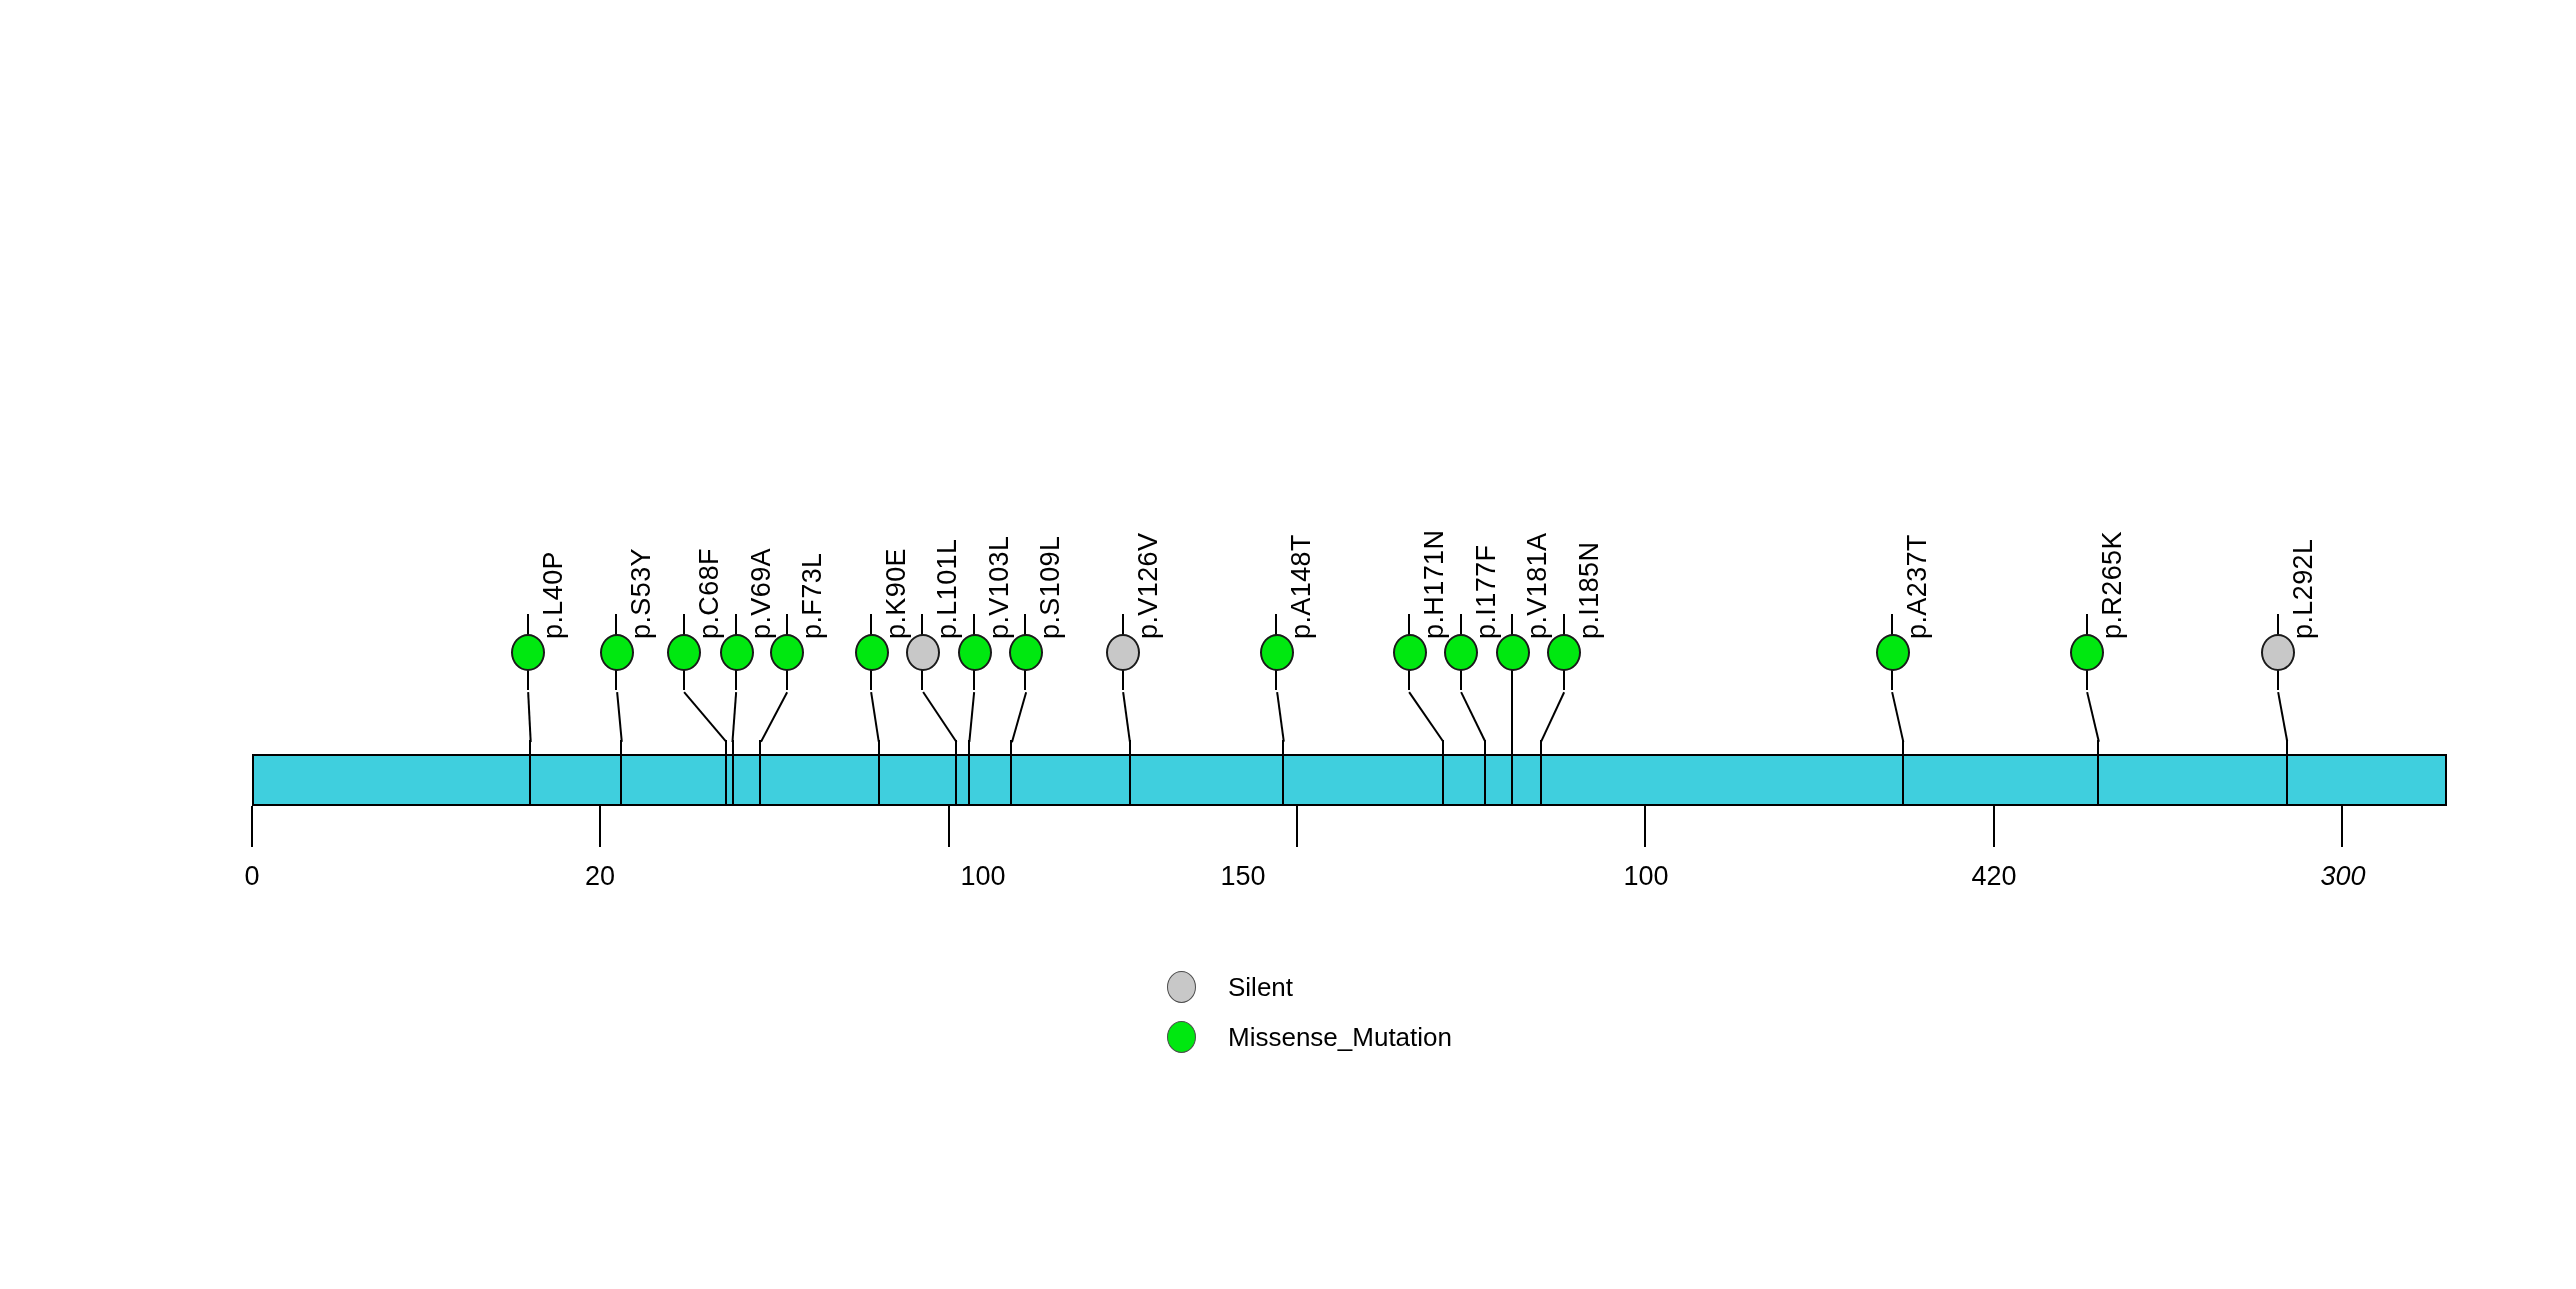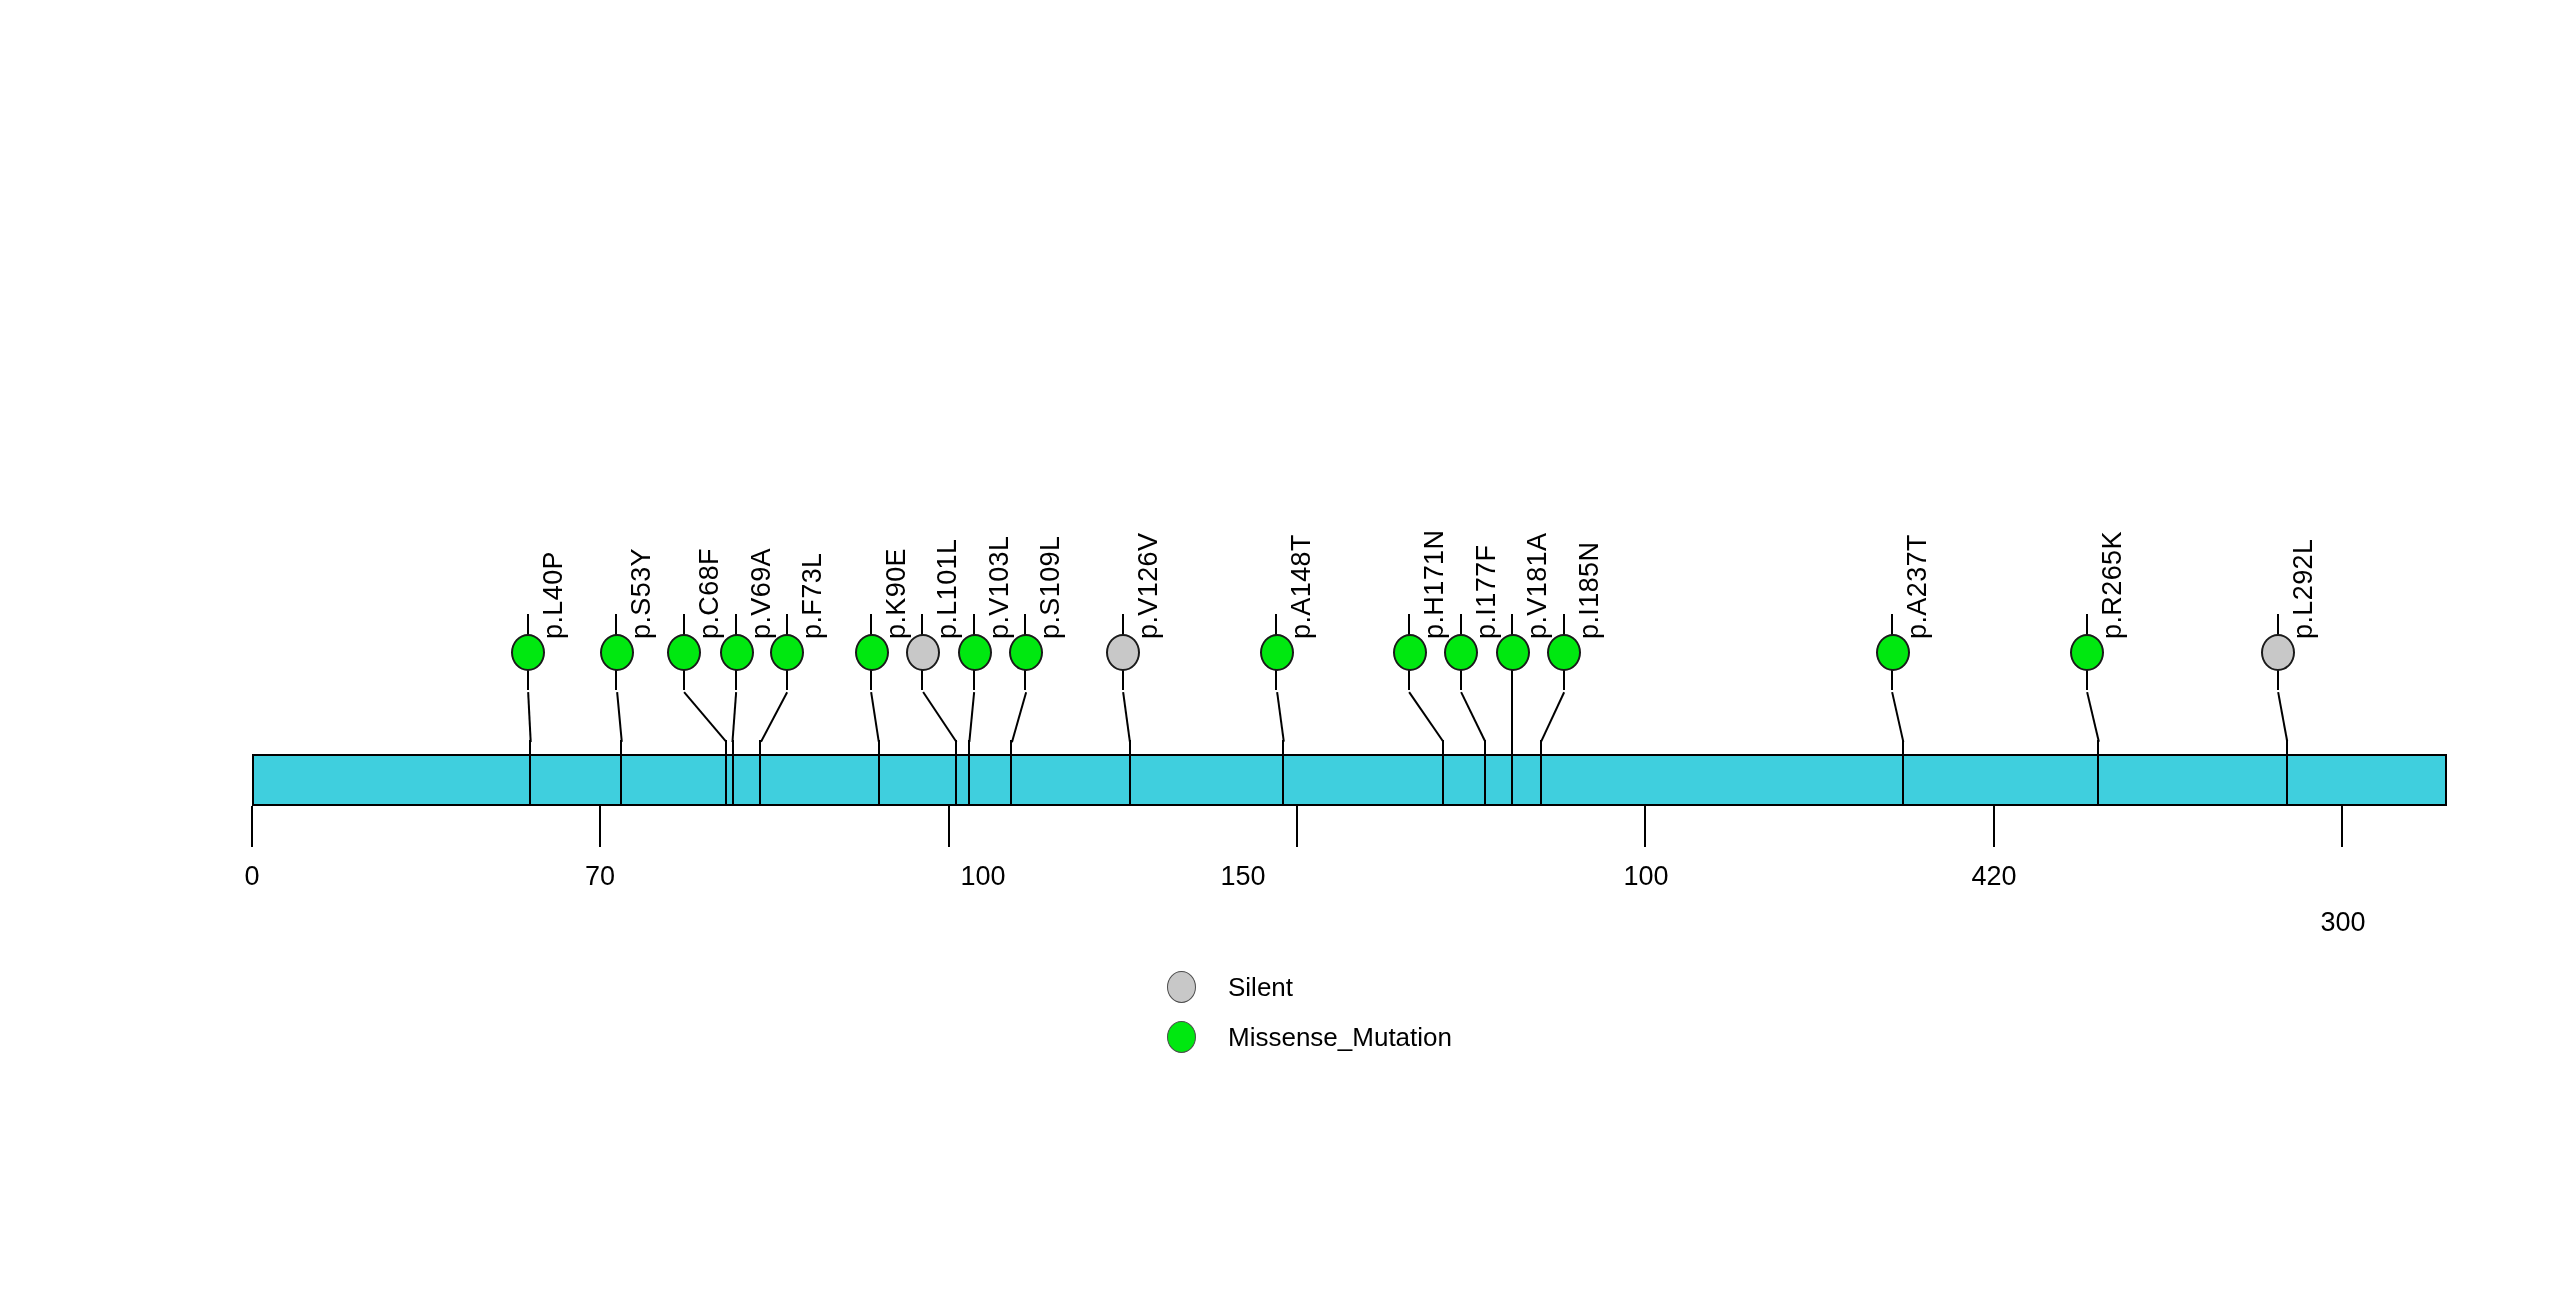--- a/index.html
+++ b/index.html
@@ -196,31 +196,31 @@
       <div class="stem-seg" style="left: 2278px; top: 691px; width: 50px; transform: rotate(79.5969deg);"></div>
       <div class="stem" style="left: 2286px; top: 740px; height: 66px;"></div>
       <div class="head" title="p.L292L (Silent)" style="left: 2261px; top: 634px; width: 34px; height: 37px; background: rgb(200, 200, 200);"></div>
       <div class="mut-label" style="left: 2288px; top: 639px;">p.L292L</div>
     </div>
 
   <div id="axis-layer">
       <div class="axis-tick" style="left: 251px; top: 806px; height: 41px;"></div>
       <div class="axis-tick-label" style="left: 252px; top: 861px;">0</div>
       <div class="axis-tick" style="left: 599px; top: 806px; height: 41px;"></div>
-      <div class="axis-tick-label" style="left: 600px; top: 861px;">70</div>
+      <div class="axis-tick-label" style="left: 600px; top: 861px;">20</div>
       <div class="axis-tick" style="left: 948px; top: 806px; height: 41px;"></div>
       <div class="axis-tick-label" style="left: 983px; top: 861px;">100</div>
       <div class="axis-tick" style="left: 1296px; top: 806px; height: 41px;"></div>
       <div class="axis-tick-label" style="left: 1243px; top: 861px;">150</div>
       <div class="axis-tick" style="left: 1644px; top: 806px; height: 41px;"></div>
       <div class="axis-tick-label" style="left: 1646px; top: 861px;">100</div>
       <div class="axis-tick" style="left: 1993px; top: 806px; height: 41px;"></div>
       <div class="axis-tick-label" style="left: 1994px; top: 861px;">420</div>
       <div class="axis-tick" style="left: 2341px; top: 806px; height: 41px;"></div>
-      <div class="axis-tick-label" style="left: 2343px; top: 907px;">300</div>
+      <div class="axis-tick-label" style="left: 2343px; top: 861px; font-style: italic;">300</div>
     </div>
 
   <div class="legend" id="legend-layer">
       <div class="legend-row" style="left: 1167px; top: 971px;">
         <div class="legend-dot" style="background: rgb(200, 200, 200);"></div>
         <div class="legend-text">Silent</div>
       </div>
       <div class="legend-row" style="left: 1167px; top: 1021px;">
         <div class="legend-dot" style="background: rgb(0, 232, 16);"></div>
         <div class="legend-text">Missense_Mutation</div>

